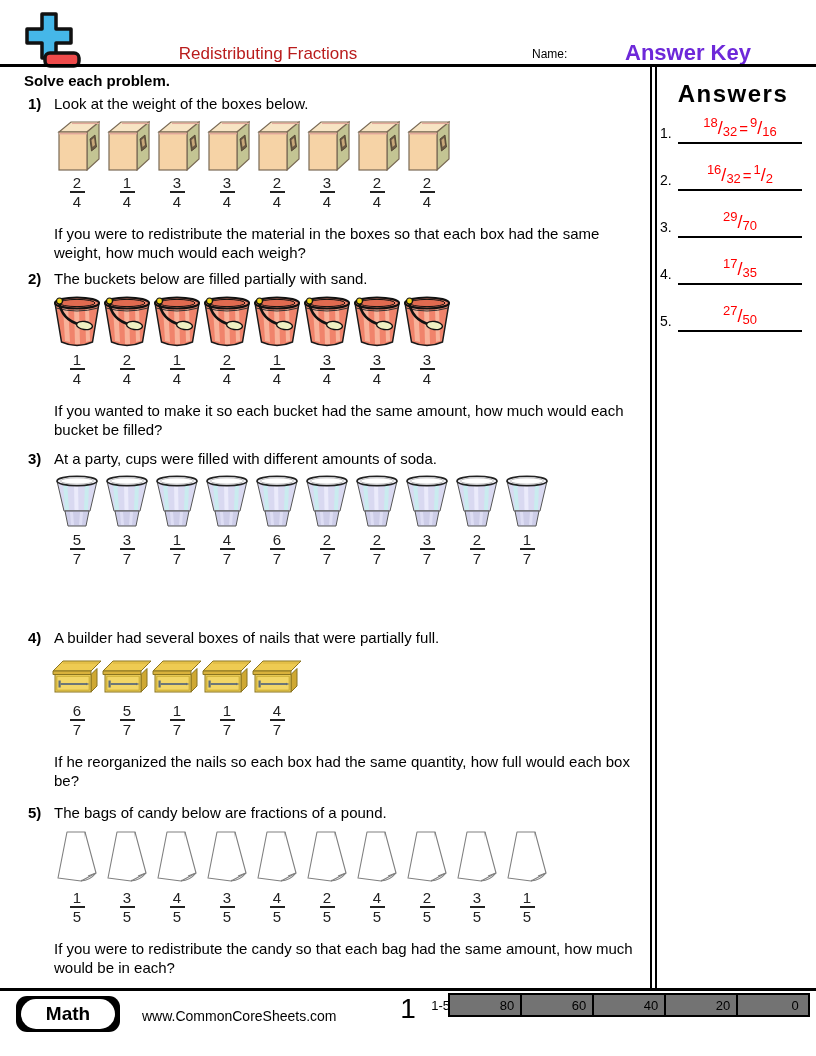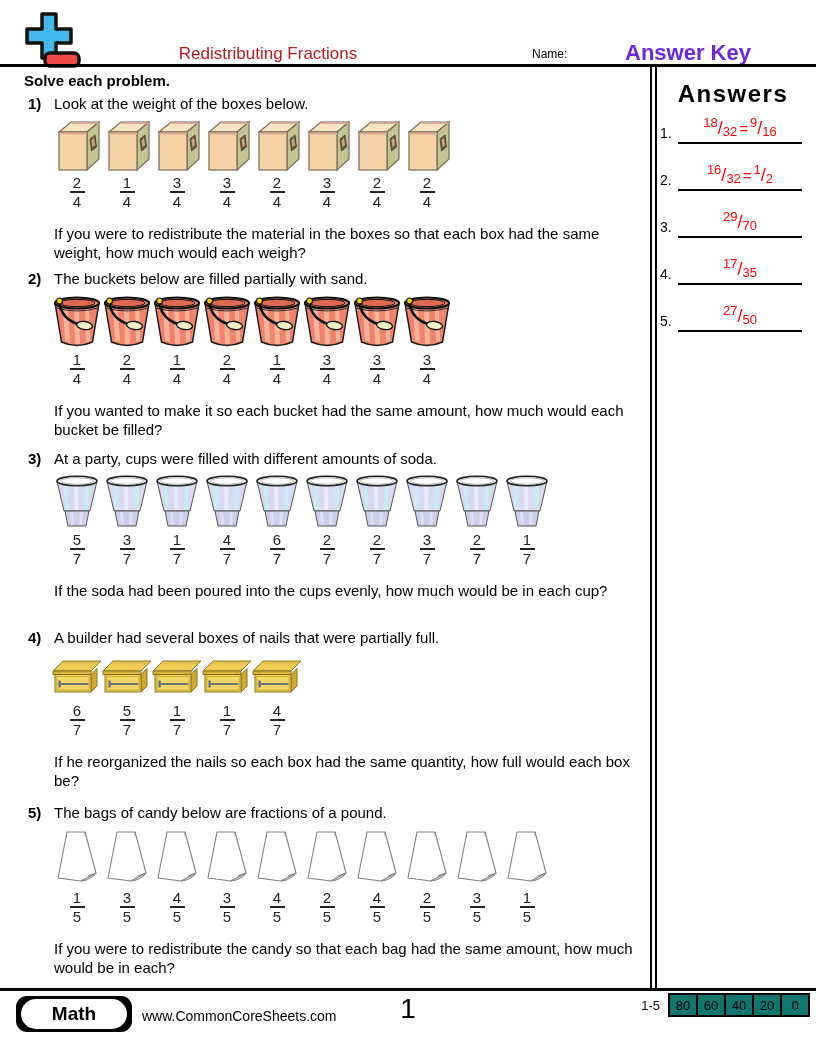--- a/index.html
+++ b/index.html
@@ -40,31 +40,31 @@
   .answer .line { position:absolute; left:20px; right:6px; bottom:0; border-bottom:2px solid #000; }
   .answer .frac { position:absolute; left:20px; right:6px; bottom:5px; text-align:center;
                   color:#ff0000; font-weight:normal; white-space:nowrap; }
   .frac .fs { font-size:13px; vertical-align:7px; }
   .frac .sl { font-size:18px; }
   .frac .fb { font-size:13px; vertical-align:-2px; }
   .frac .eq { font-size:15px; margin:0 2px; }
 
   
   .hr-bottom { position:absolute; left:0; right:0; top:988px; height:3px; background:#000; }
-  .math-badge { position:absolute; left:16px; top:996px; width:116px; height:36px;
+  .math-badge { position:absolute; left:16px; top:996px; width:104px; height:36px;
                 background:#000; border-radius:11px; }
   .math-badge-inner { position:absolute; left:5px; right:5px; top:3px; bottom:3px; background:#fff;
                 border-radius:15px; display:flex; align-items:center; justify-content:center;
                 font-size:19px; font-weight:bold; color:#000; }
   .site { position:absolute; left:142px; top:1008px; font-size:14px; }
   .page-num { position:absolute; left:0; right:0; top:993px; text-align:center; font-size:28px; }
   .score { position:absolute; right:6px; top:993px; display:flex; align-items:center; }
-  .score-label { font-size:13px; margin-right:10px; }
+  .score-label { font-size:13px; }
   .score-cell { width:26px; height:20px; border:2px solid #000; margin-left:-2px;
-                display:flex; align-items:center; justify-content:center; font-size:13px; background:#0f766e; }
+                display:flex; align-items:center; justify-content:center; font-size:13px; background:#737373;padding-left:44px; }
 </style>
 </head>
 <body>
 
 <div class="logo">
   <svg width="64" height="56" viewBox="0 0 64 56" xmlns="http://www.w3.org/2000/svg">
     <path d="M24,2 h14 v15 h15 v14 h-15 v15 h-14 V31 H9 V17 h15 Z" fill="#45b7e9" stroke="#111" stroke-width="3.5" stroke-linejoin="round"></path>
     <rect x="27" y="41" width="34" height="13" rx="5" fill="#ef4b4b" stroke="#111" stroke-width="3.5"></rect>
   </svg>
 </div>
@@ -552,21 +552,20 @@
     <ellipse cx="22" cy="7" rx="20" ry="4.8" fill="#f6f6fd" stroke="#222" stroke-width="1.6"></ellipse>
     <ellipse cx="22" cy="7" rx="16.5" ry="3.2" fill="#ffffff" stroke="#aaa" stroke-width="0.8"></ellipse>
   </svg>
 <div class="fraction">
           <span class="num">1</span>
           <span class="bar"></span>
           <span class="den">7</span>
         </div>
       </div>
     </div>
-  <div class="question">If the soda had been poured into the cups evenly, how much would be in each cup?</div>
 </section>
 
 <section class="problem" style="top:629px">
   <div class="p-head">
     <span class="p-num">4)</span><span>A builder had several boxes of nails that were partially full.</span>
   </div>
   <div class="items-row" style="margin-top:12px">
       <div class="item-cell">
   <svg width="50" height="40" viewBox="0 0 50 40" xmlns="http://www.w3.org/2000/svg">
     <polygon points="1,12 11,2 49,2 39,12" fill="#eecb52" stroke="#8a7420" stroke-width="1"></polygon>

